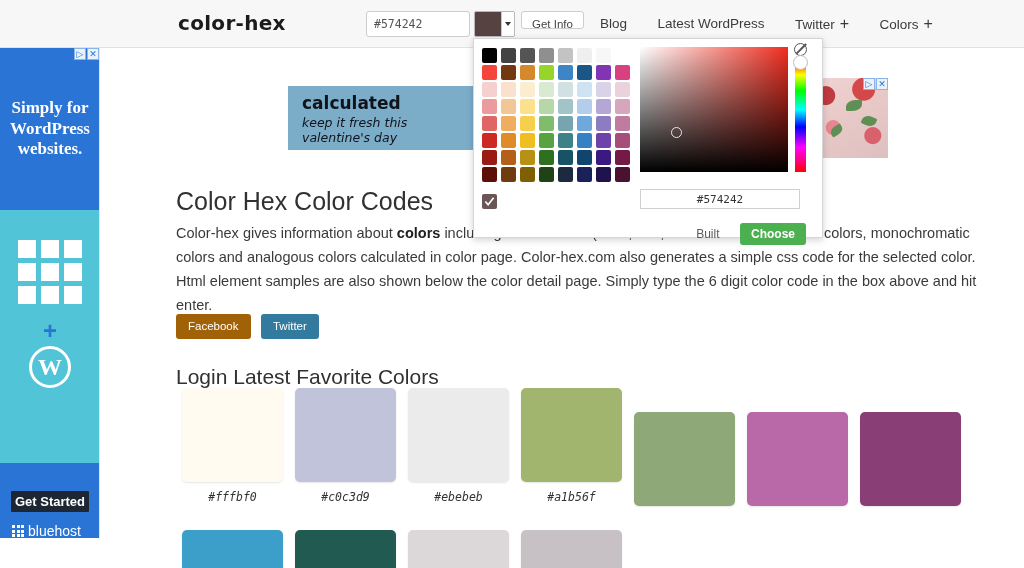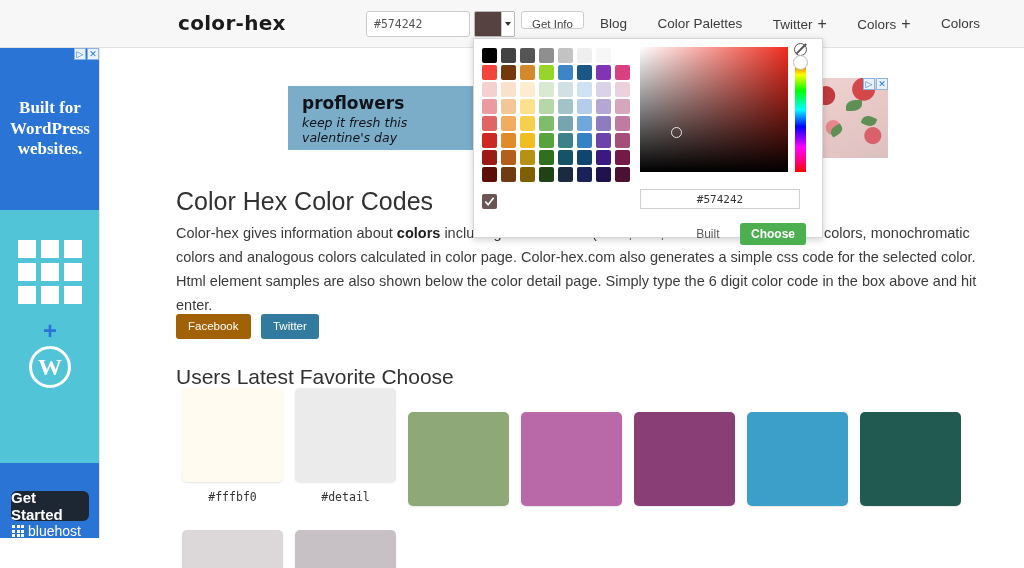--- a/index.html
+++ b/index.html
@@ -108,24 +108,24 @@
     display:flex; align-items:center; justify-content:center;
     color:#fff; font-family:"Liberation Serif", serif;
     font-weight:700; font-size:24px;
   }
   #left-ad .ad-bot {
     position:absolute; top:415px; left:0; width:100px; height:123px;
     background:#2a74d6;
   }
   #left-ad .getstarted {
     position:absolute; top:28px; left:11px;
-    width:78px; height:30px; background:#1d2733;
-    color:#fff; font-size:15px; font-weight:700;
+    width:78px; height:21px; background:#1d2733;
+    color:#fff; font-size:13px; font-weight:700;
     display:flex; align-items:center; justify-content:center;
-    border-radius:6px; cursor:pointer;
+    border-radius:1px; cursor:pointer;
   }
   #left-ad .bluehost {
     position:absolute; top:60px; left:12px;
     display:flex; align-items:center; gap:4px;
     color:#fff; font-size:14px;
   }
   #left-ad .bluehost .bh-grid {
     width:12px; display:flex; flex-wrap:wrap; gap:1.5px;
   }
   #left-ad .bluehost .bh-grid i { width:3px; height:3px; background:#fff; display:block; }
@@ -193,21 +193,21 @@
     font-size:21px; font-weight:400; color:#313131;
   }
 
   
   #swatch-grid {
     position:absolute; left:182px; top:388px;
     width:800px;
     display:grid; grid-template-columns:repeat(7, 113px);
     column-gap:0; row-gap:0;
   }
-  .sw-cell { width:117px; }
+  .sw-cell { width:117px;font-style:italic; }
   .sw-chip {
     width:101px; height:94px; border-radius:5px;
     box-shadow:0 1px 2px rgba(0,0,0,.10);
   }
   .sw-label {
     width:101px; text-align:center;
     font-family:"DejaVu Sans Mono", monospace;
     font-size:11.5px; color:#333;
     padding-top:8px;
   }
@@ -312,41 +312,41 @@
     <div class="caret-box">
       <div class="caret"></div>
     </div>
   </div>
   <div id="getinfo-btn">Get Info</div>
   <div id="nav">
     <span class="nav-item">
       <span>Blog</span>
     </span>
     <span class="nav-item">
-      <span>Color Palettes</span>
+      <span>Latest WordPress</span>
     </span>
     <span class="nav-item">
       <span>Twitter</span><span class="plus">+</span>
     </span>
     <span class="nav-item">
       <span>Colors</span><span class="plus">+</span>
     </span>
     <span class="nav-item">
       <span>Colors</span>
     </span>
   </div>
 </div>
 
 <div id="left-ad">
   <div class="ad-badge">
     <span>▷</span>
     <span>✕</span>
   </div>
   <div class="ad-top">
-    <span>Built for WordPress websites.</span>
+    <span>Simply for WordPress websites.</span>
   </div>
   <div class="ad-mid">
     <div class="grid9">
       <i></i>
         <i></i>
         <i></i>
         <i></i>
         <i></i>
         <i></i>
         <i></i>
@@ -369,21 +369,21 @@
           <i></i>
           <i></i>
           <i></i>
       </span>
       <span>bluehost</span>
     </div>
   </div>
 </div>
 
 <div id="proflowers">
-  <div class="pf-title">proflowers</div>
+  <div class="pf-title">calculated</div>
   <div class="pf-sub">keep it fresh this<br>valentine's day</div>
 </div>
 
 <div id="right-ad">
   <div class="leaf" style="left:34px;top:22px;width:16px;height:11px;"></div>
   <div class="leaf" style="left:50px;top:38px;width:14px;height:10px;transform:rotate(25deg);"></div>
   <div class="leaf" style="left:18px;top:48px;width:13px;height:9px;transform:rotate(-30deg);"></div>
   <div class="ad-badge">
     <span>▷</span>
     <span>✕</span>
@@ -392,30 +392,38 @@
 
 <h1 id="page-title">Color Hex Color Codes</h1>
 
 <p id="intro"><span>Color-hex gives information about </span><b>colors</b><span> including color models (RGB,HSL,HSV and CMYK), triadic colors, monochromatic colors and analogous colors calculated in color page. Color-hex.com also generates a simple css code for the selected color. Html element samples are also shown below the color detail page. Simply type the 6 digit color code in the box above and hit enter.</span></p>
 
 <div id="social">
   <span class="btn fb" style="background: #a16207;">Facebook</span>
   <span class="btn tw" style="background: rgb(51, 123, 158);">Twitter</span>
 </div>
 
-<h2 id="fav-title">Users Latest Favorite Choose</h2>
+<h2 id="fav-title">Login Latest Favorite Colors</h2>
 
 <div id="swatch-grid">
     <div class="sw-cell">
       <div class="sw-chip" style="background: rgb(255, 251, 240);"></div>
       <div class="sw-label">#fffbf0</div>
     </div>
     <div class="sw-cell">
+      <div class="sw-chip" style="background: rgb(192, 195, 217);"></div>
+      <div class="sw-label">#c0c3d9</div>
+    </div>
+    <div class="sw-cell">
       <div class="sw-chip" style="background: rgb(235, 235, 235);"></div>
-      <div class="sw-label">#detail</div>
+      <div class="sw-label">#ebebeb</div>
+    </div>
+    <div class="sw-cell">
+      <div class="sw-chip" style="background: rgb(161, 181, 111);"></div>
+      <div class="sw-label">#a1b56f</div>
     </div>
     <div class="sw-cell sw-row2">
       <div class="sw-chip" style="background: rgb(143, 168, 120);"></div>
     </div>
     <div class="sw-cell sw-row2">
       <div class="sw-chip" style="background: rgb(185, 105, 168);"></div>
     </div>
     <div class="sw-cell sw-row2">
       <div class="sw-chip" style="background: rgb(138, 62, 118);"></div>
     </div>

